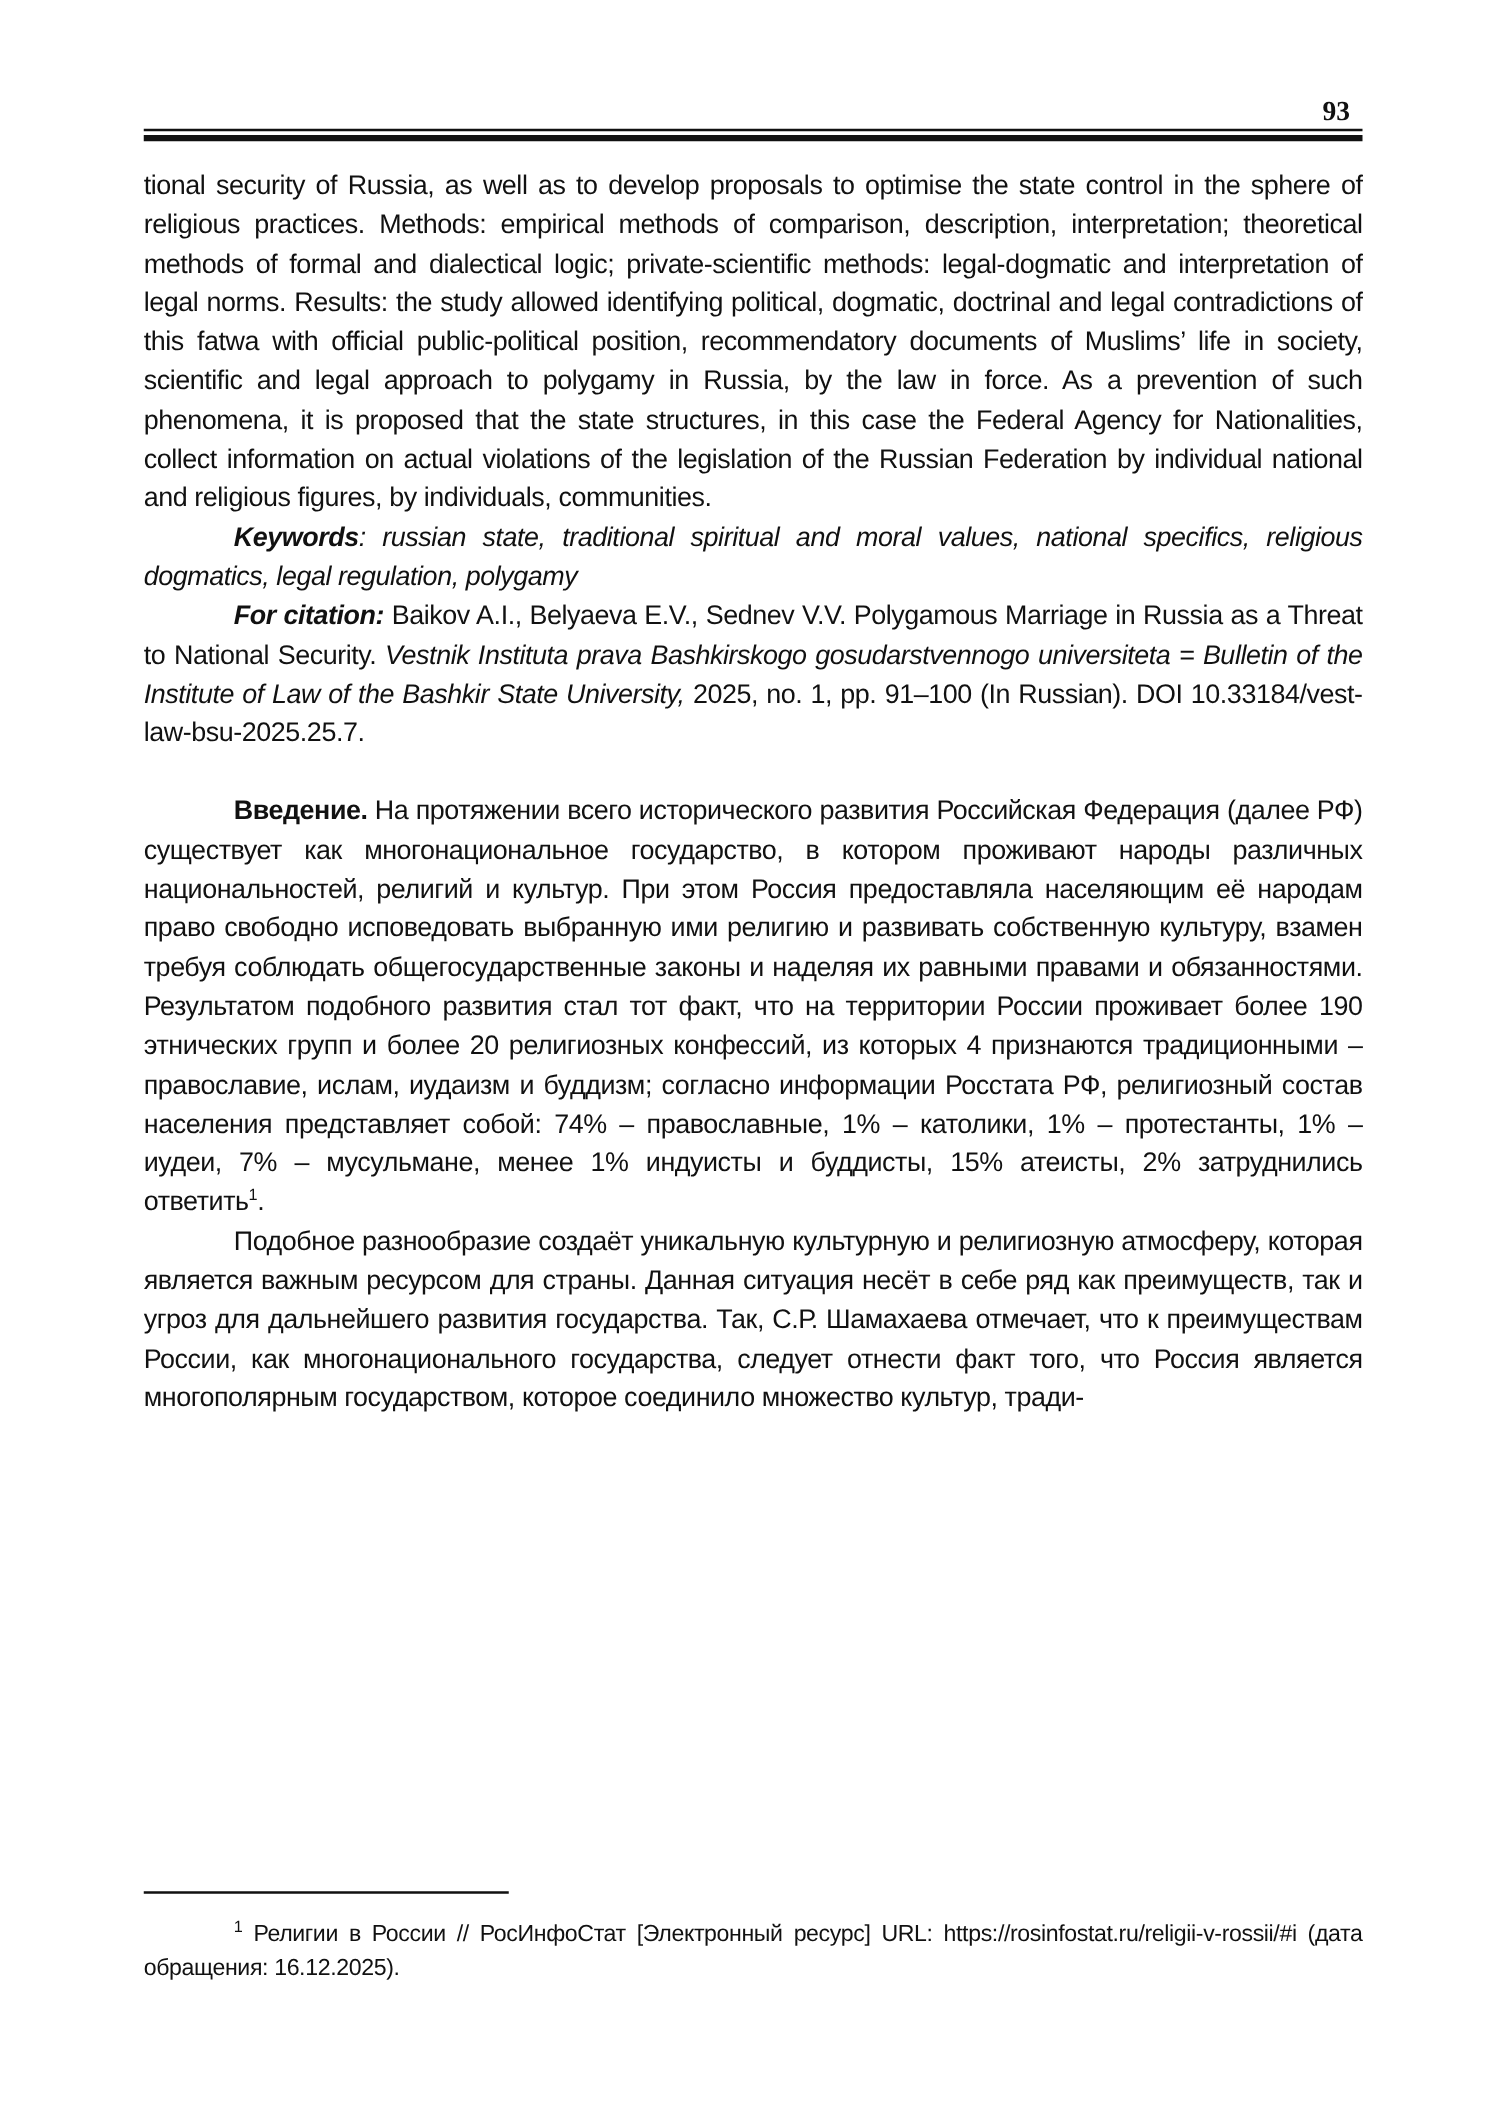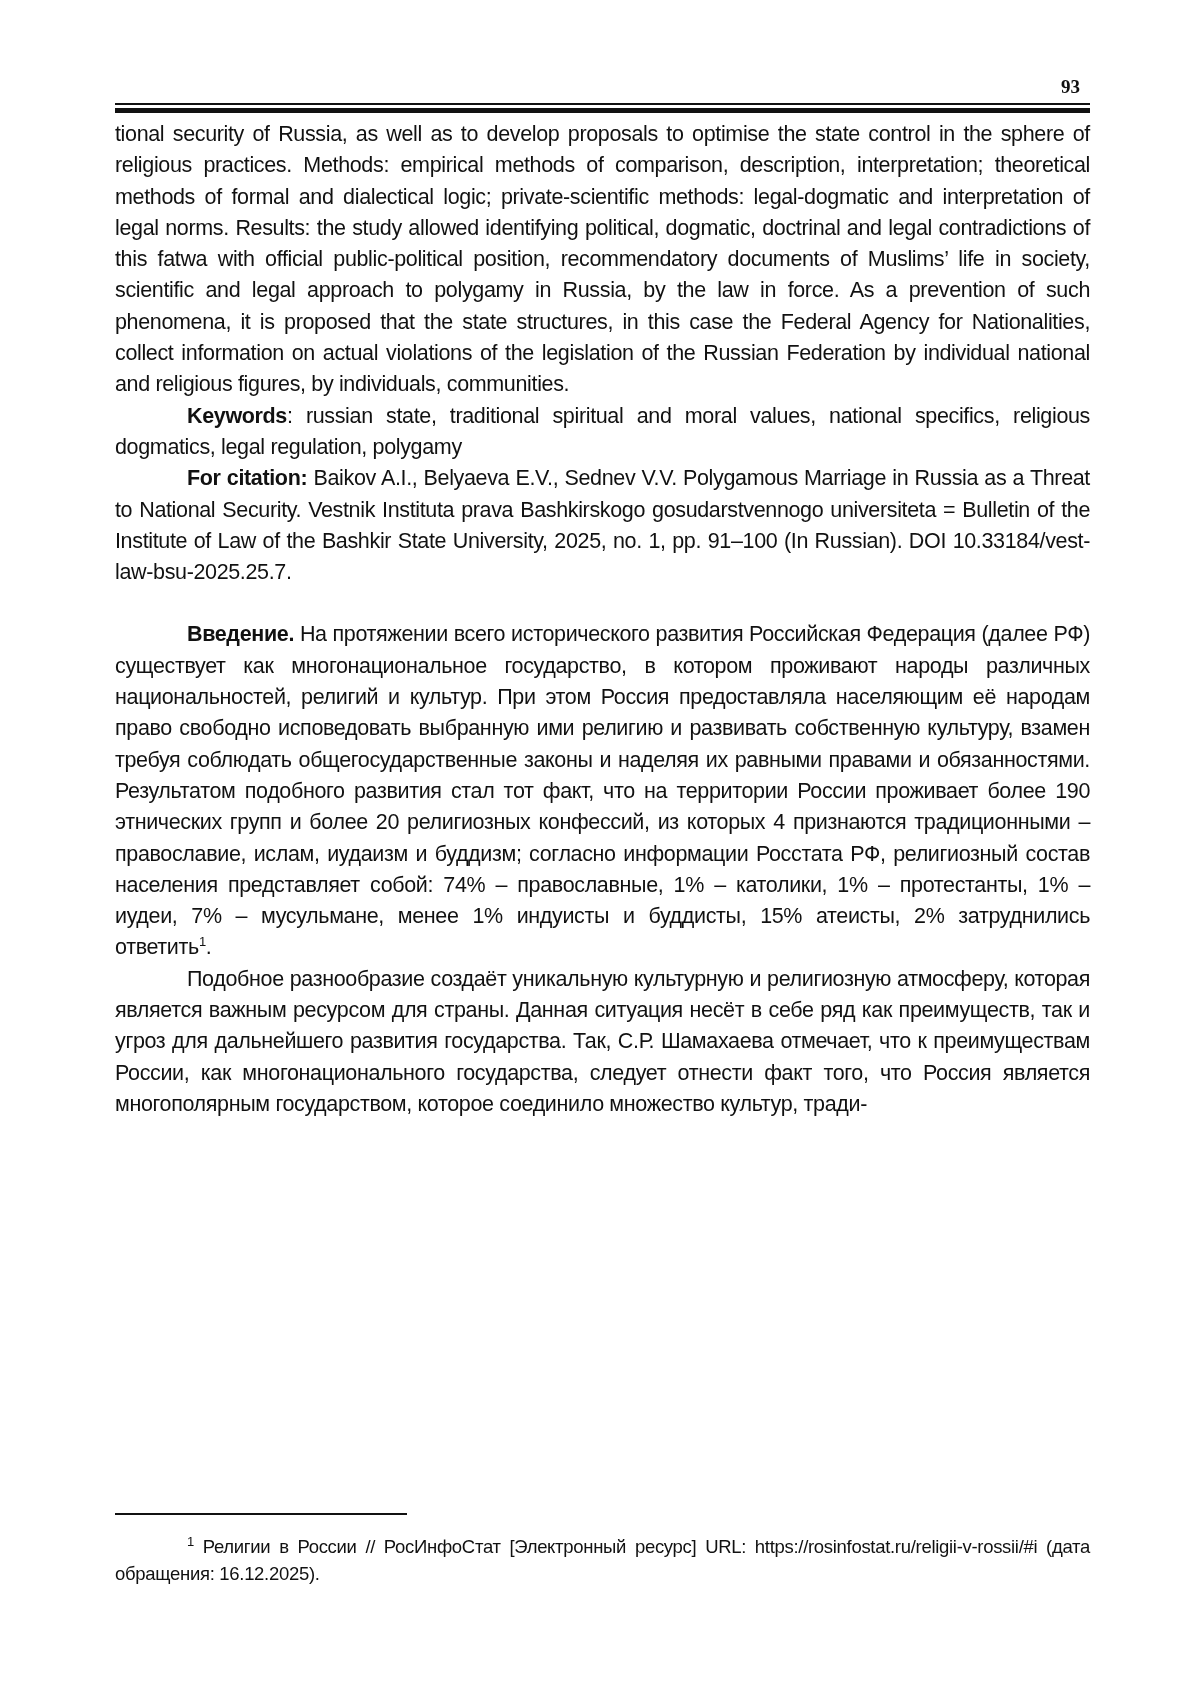--- a/index.html
+++ b/index.html
@@ -1,27 +1,27 @@
 <!DOCTYPE html>
 <html><head>
 <meta charset="utf-8">
 <style>
   html, body { margin: 0; padding: 0; background: #ffffff; }
   body { width: 1200px; height: 1698px; position: relative; overflow: hidden; color: #111; }
   .page { position: absolute; left: 115px; top: 0; width: 975px; }
   .header { position: absolute; left: 0; top: 72px; width: 975px; height: 40px; }
-  .page-num { position: absolute; right: 10px; top: 4px; font-family: "Liberation Serif", serif; font-weight: bold; font-size: 19px; }
+  .page-num { position: absolute; right: 10px; top: 4px; font-family: "Liberation Serif", serif; font-weight: bold; font-size: 22px; }
   .rule-thin { position: absolute; left: 0; top: 31px; width: 975px; height: 2px; background: #111; }
   .rule-thick { position: absolute; left: 0; top: 36px; width: 975px; height: 5px; background: #111; }
-  .body-text { position: absolute; left: 0; top: 119px; width: 975px; font-family: "Liberation Sans Narrow", "Liberation Sans", sans-serif; font-size: 21.5px; line-height: 31.3px; text-align: justify; letter-spacing: -0.35px; }
+  .body-text { position: absolute; left: 0; top: 133px; width: 975px; font-family: "Liberation Sans Narrow", "Liberation Sans", sans-serif; font-size: 21.5px; line-height: 31.3px; text-align: justify; letter-spacing: -0.35px; }
   .body-text p { margin: 0; }
   .indent { text-indent: 72px; }
   .gap { height: 31px; }
   .b { font-weight: bold; }
-  .i { }
+  .i { font-style: italic; }
   sup { font-size: 13px; line-height: 0; }
   .fn-rule { position: absolute; left: 0; top: 1513px; width: 292px; height: 2px; background: #111; }
   .footnote { position: absolute; left: 0; top: 1533px; width: 975px; font-family: "Liberation Sans", sans-serif; font-size: 18.5px; line-height: 27px; text-align: justify; letter-spacing: -0.3px; }
   .footnote p { margin: 0; text-indent: 72px; }
 </style>
 </head>
 <body>
 
 <div class="page">
   <div class="header">

